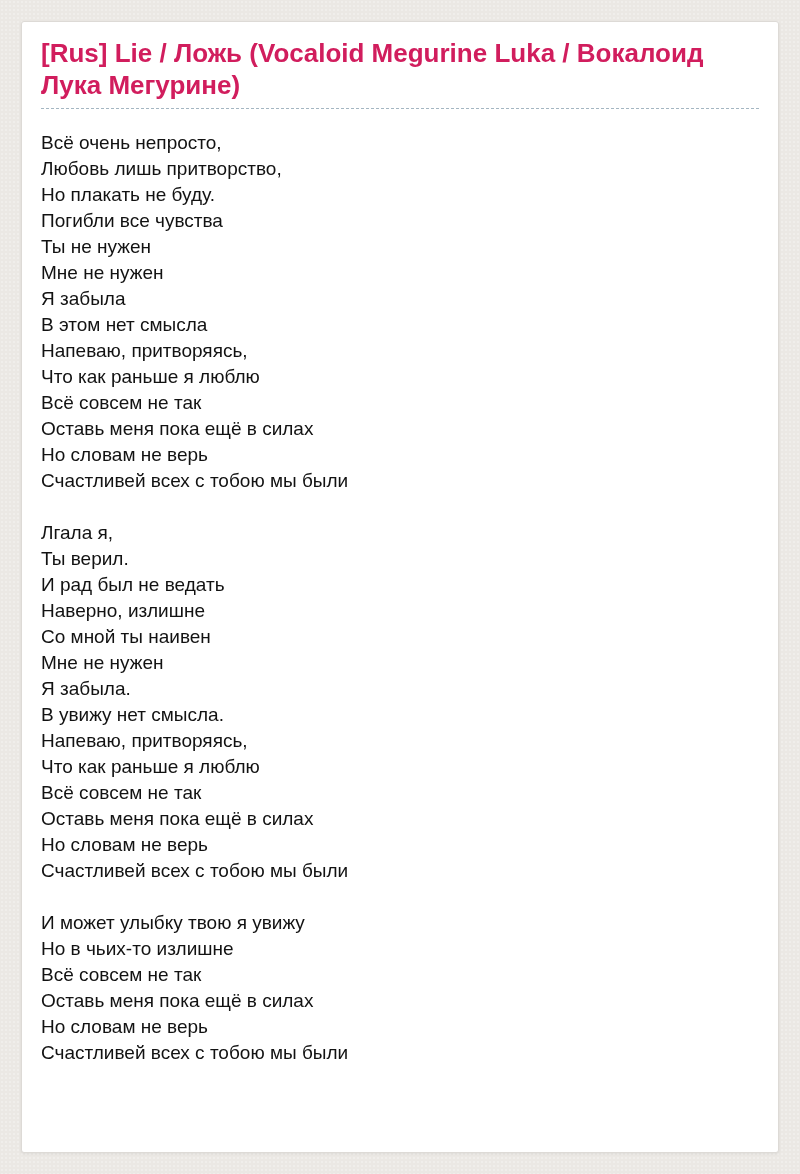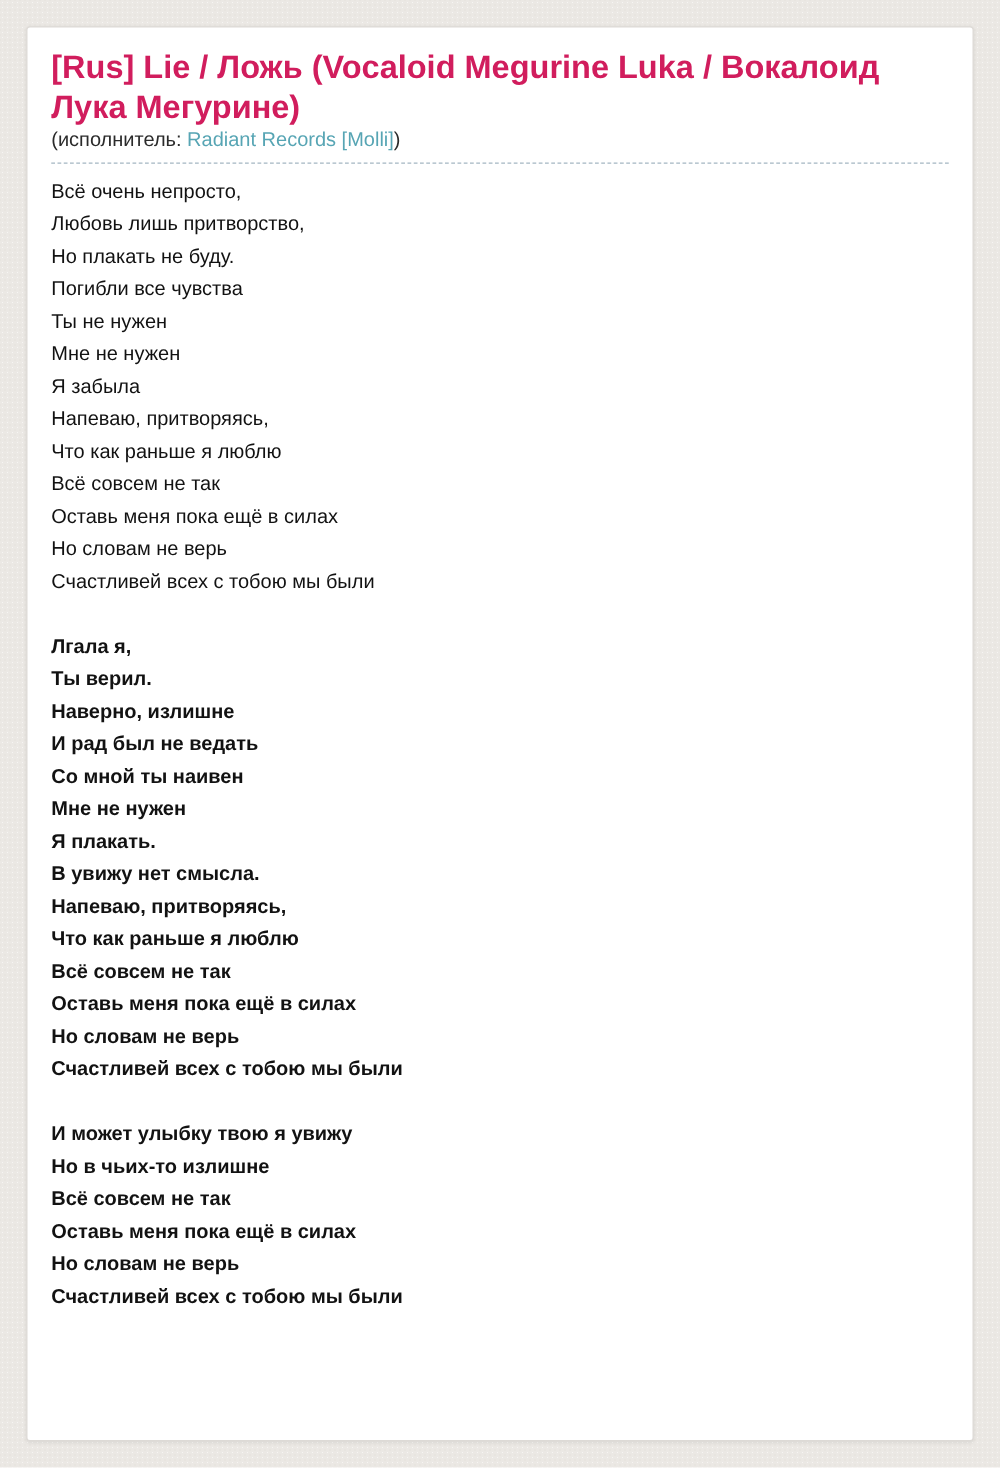--- a/index.html
+++ b/index.html
@@ -54,64 +54,64 @@
     color: #2b2b2b;
   }
 
   .artist-link {
     color: #57a5b4;
     text-decoration: none;
     cursor: pointer;
   }
 
   .lyrics {
-    margin-top: 10px;
-    font-size: 16px;
+    margin-top: 21px;
+    font-size: 19px;
     line-height: 26px;
     color: #121212;
   }
 
-  .stanza + .stanza { margin-top: 26px; font-weight: bold; }
+  .stanza + .stanza { margin-top: 26px; }
 
   .lyric-line { white-space: pre; }
 </style>
 </head>
 <body>
 
 <div class="card">
 
   <div class="header">
     <h1 class="page-title">[Rus] Lie / Ложь (Vocaloid Megurine Luka / Вокалоид Лука Мегурине)</h1>
-    <div class="artist-line"><span>(исполнитель: </span><a class="artist-link" href="#">Radiant Records [Molli]</a><span>)</span></div>
   </div>
 
   <div class="lyrics">
       <div class="stanza">
         <div class="lyric-line">Всё очень непросто,</div>
         <div class="lyric-line">Любовь лишь притворство,</div>
         <div class="lyric-line">Но плакать не буду.</div>
         <div class="lyric-line">Погибли все чувства</div>
         <div class="lyric-line">Ты не нужен</div>
         <div class="lyric-line">Мне не нужен</div>
         <div class="lyric-line">Я забыла</div>
+        <div class="lyric-line">В этом нет смысла</div>
         <div class="lyric-line">Напеваю, притворяясь,</div>
         <div class="lyric-line">Что как раньше я люблю</div>
         <div class="lyric-line">Всё совсем не так</div>
         <div class="lyric-line">Оставь меня пока ещё в силах</div>
         <div class="lyric-line">Но словам не верь</div>
         <div class="lyric-line">Счастливей всех с тобою мы были</div>
       </div>
       <div class="stanza">
         <div class="lyric-line">Лгала я,</div>
         <div class="lyric-line">Ты верил.</div>
+        <div class="lyric-line">И рад был не ведать</div>
         <div class="lyric-line">Наверно, излишне</div>
-        <div class="lyric-line">И рад был не ведать</div>
         <div class="lyric-line">Со мной ты наивен</div>
         <div class="lyric-line">Мне не нужен</div>
-        <div class="lyric-line">Я плакать.</div>
+        <div class="lyric-line">Я забыла.</div>
         <div class="lyric-line">В увижу нет смысла.</div>
         <div class="lyric-line">Напеваю, притворяясь,</div>
         <div class="lyric-line">Что как раньше я люблю</div>
         <div class="lyric-line">Всё совсем не так</div>
         <div class="lyric-line">Оставь меня пока ещё в силах</div>
         <div class="lyric-line">Но словам не верь</div>
         <div class="lyric-line">Счастливей всех с тобою мы были</div>
       </div>
       <div class="stanza">
         <div class="lyric-line">И может улыбку твою я увижу</div>

